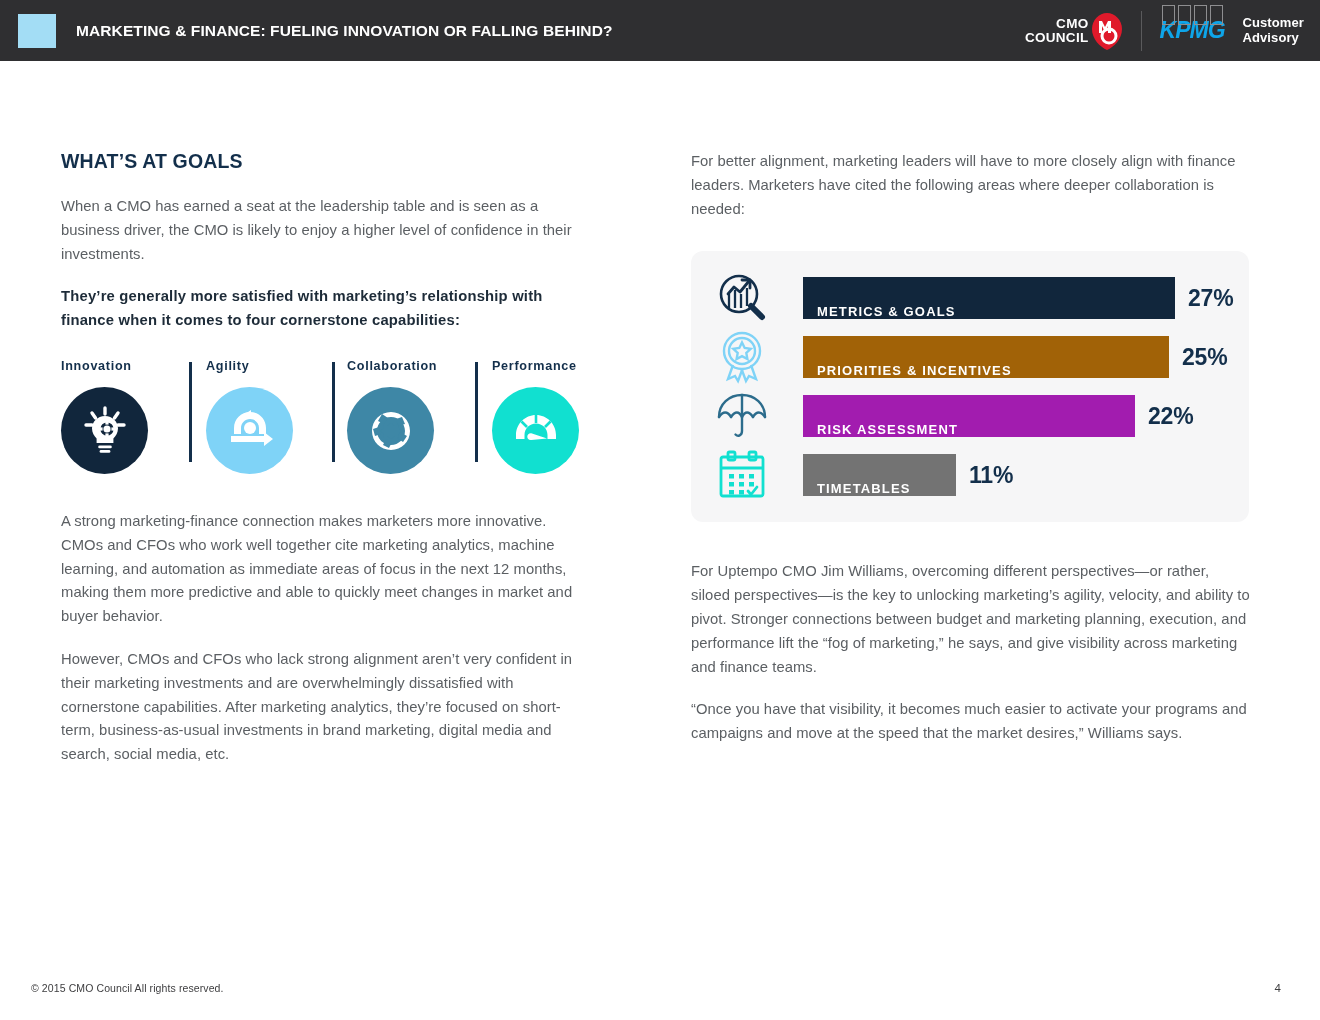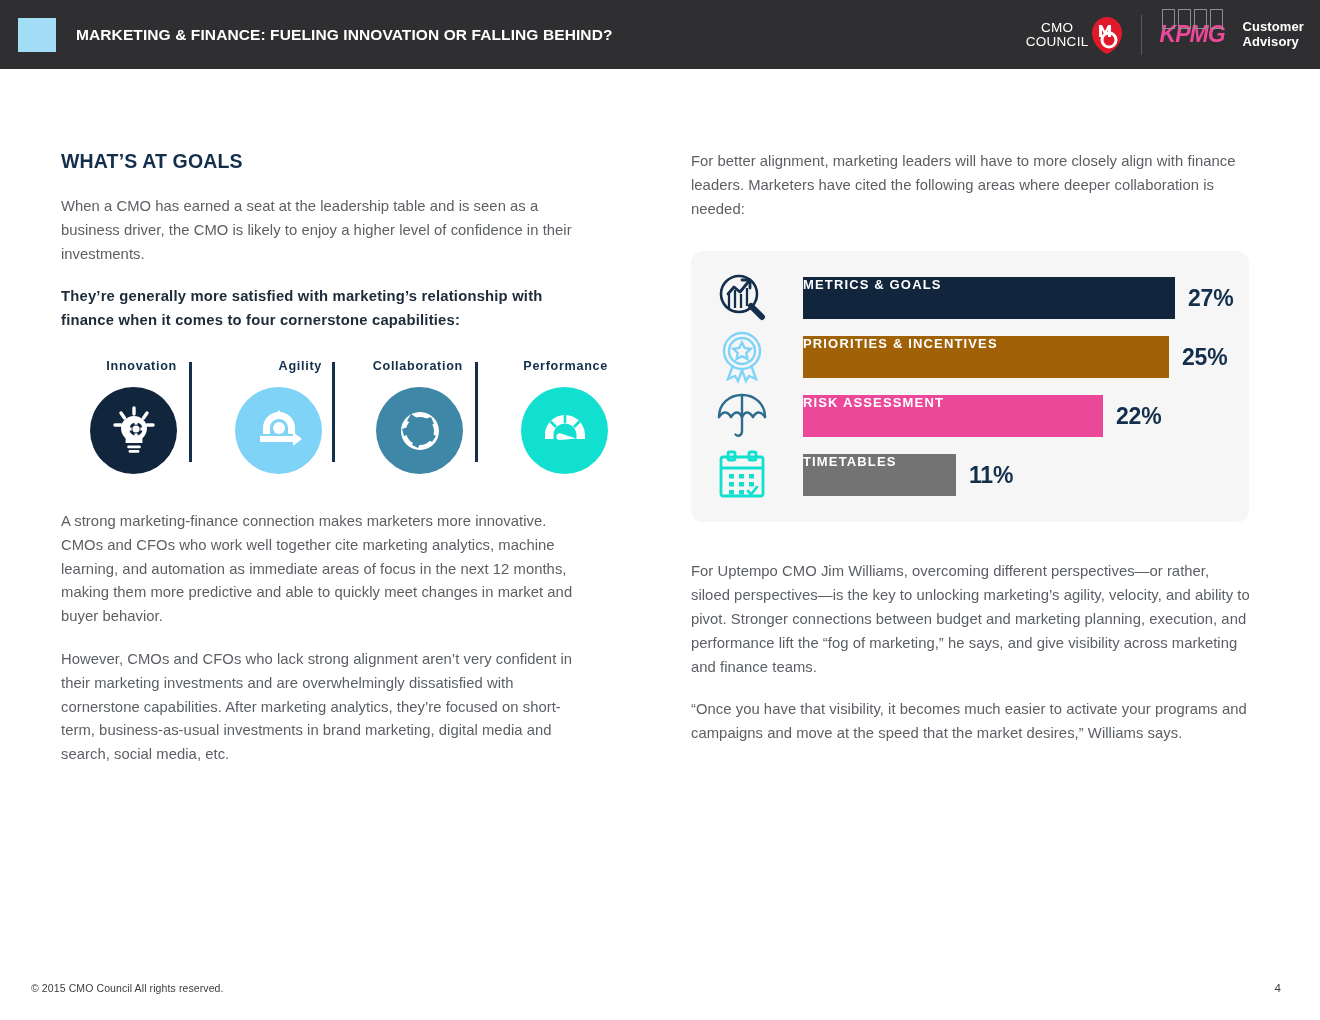--- a/index.html
+++ b/index.html
@@ -7,21 +7,21 @@
     width: 1320px; height: 1020px;
     background: #ffffff;
     font-family: "Liberation Sans", sans-serif;
     overflow: hidden;
   }
   .page { position: relative; width: 1320px; height: 1020px; background: #fff; }
 
   
   .header {
     position: absolute; left: 0; top: 0;
-    width: 1320px; height: 69px;
+    width: 1320px; height: 61px;
     background: #2F2F31;
     display: flex; align-items: center;
   }
   .header-swatch {
     width: 38px; height: 34px; margin-left: 18px;
     background: #A3DDF5; flex: none;
   }
   .header-title {
     margin-left: 20px;
     color: #ffffff;
@@ -29,32 +29,32 @@
     font-weight: 700;
     letter-spacing: 0.1px;
     white-space: nowrap;
   }
   .header-logos {
     margin-left: auto; margin-right: 16px;
     display: flex; align-items: center; gap: 18px;
   }
   .logo-cmo { display: flex; align-items: center; gap: 2px; }
   .logo-cmo-text {
-    color: #ffffff; font-size: 13.5px; font-weight: 400;
-    line-height: 13.5px; letter-spacing: 0.3px; text-align: center;
+    color: #ffffff; font-size: 13.5px; font-weight: 700;
+    line-height: 13.5px; letter-spacing: 0.3px; text-align: right;
   }
   .cmo-blob {
     position: relative; width: 34px; height: 40px; margin-left: -2px;
   }
   .logo-div { width: 1px; height: 40px; background: #5a5a5c; }
   .logo-kpmg {
     display: flex; align-items: center; gap: 0px; position: relative;
   }
   .kpmg-word {
-    color: #ec4899; font-size: 23px; font-weight: 700;
+    color: #0ea5e9; font-size: 23px; font-weight: 700;
     font-style: italic; letter-spacing: -1px; line-height: 23px;
     font-family: "Liberation Sans", sans-serif;
   }
   .kpmg-bars { position: absolute; left: 2px; top: -14px; display: flex; gap: 3px; }
   .kpmg-bars i { display: block; width: 13px; height: 20px; border: 1px solid #8e8e90; }
   .logo-ca {
     color: #ffffff; font-size: 13px; font-weight: 700; line-height: 14.5px;
     letter-spacing: 0.1px;
   }
 
@@ -78,21 +78,21 @@
   }
   p.body.strong { color: #1D2B38; font-weight: 700; letter-spacing: 0.2px; }
   .col-right p.body { color: #5B5F63; }
 
   
   .icon-row {
     display: flex; align-items: flex-start;
     margin-top: 26px; margin-bottom: 10px;
   }
   .icon-cell {
-    display: flex; flex-direction: column; align-items: flex-end;
+    display: flex; flex-direction: column; align-items: flex-start;
     width: 116px; flex: none;
   }
   .icon-label {
     font-size: 12.6px; font-weight: 700; color: #132F4B;
     letter-spacing: 0.7px; margin-bottom: 14px; white-space: nowrap;
   }
   .icon-circle {
     width: 87px; height: 87px; border-radius: 50%;
     display: flex; align-items: center; justify-content: center;
   }
@@ -115,22 +115,22 @@
   .chart-row {
     display: flex; align-items: center; height: 50px; margin-bottom: 9px;
   }
   .chart-row:last-child { margin-bottom: 0; }
   .chart-icon {
     width: 58px; height: 54px; flex: none;
     display: flex; align-items: center; justify-content: center;
     margin-right: 32px;
   }
   .bar {
-    height: 42px; display: flex; align-items: flex-start;
-    flex: none;
+    height: 42px; display: flex; align-items: flex-end;
+    padding-left: 14px; flex: none;
   }
   .bar-label {
     color: #ffffff; font-size: 13px; font-weight: 700;
     letter-spacing: 1.15px; white-space: nowrap;
   }
   .bar-pct {
     color: #132F4B; font-size: 23px; font-weight: 700;
     margin-left: 13px; white-space: nowrap; letter-spacing: -0.2px;
   }
 
@@ -336,21 +336,21 @@
               <path d="M5 27 C5 14 15 5 28 5 C41 5 51 14 51 27"></path>
               <path d="M5 27 C9 21 13.5 21 17 27"></path>
               <path d="M17 27 C21 21 25 21 28 27"></path>
               <path d="M28 27 C31 21 35 21 39 27"></path>
               <path d="M39 27 C42.5 21 47 21 51 27"></path>
               <path d="M28 5 L28 27"></path>
               <path d="M28 27 L28 41 C28 45.5 24 47 21.5 44.5"></path>
             </g>
           </svg>
         </div>
-        <div class="bar" style="background:#ec4899;width:300px">
+        <div class="bar" style="background:#a21caf;width:332px">
           <span class="bar-label">RISK ASSESSMENT</span>
         </div>
         <span class="bar-pct">22%</span>
       </div>
 
       <div class="chart-row">
         <div class="chart-icon">
           <svg width="54" height="54" viewBox="0 0 54 54">
             <g fill="none" stroke="#11E0D0" stroke-width="2.8">
               <rect x="6" y="9" width="42" height="39" rx="2"></rect>

